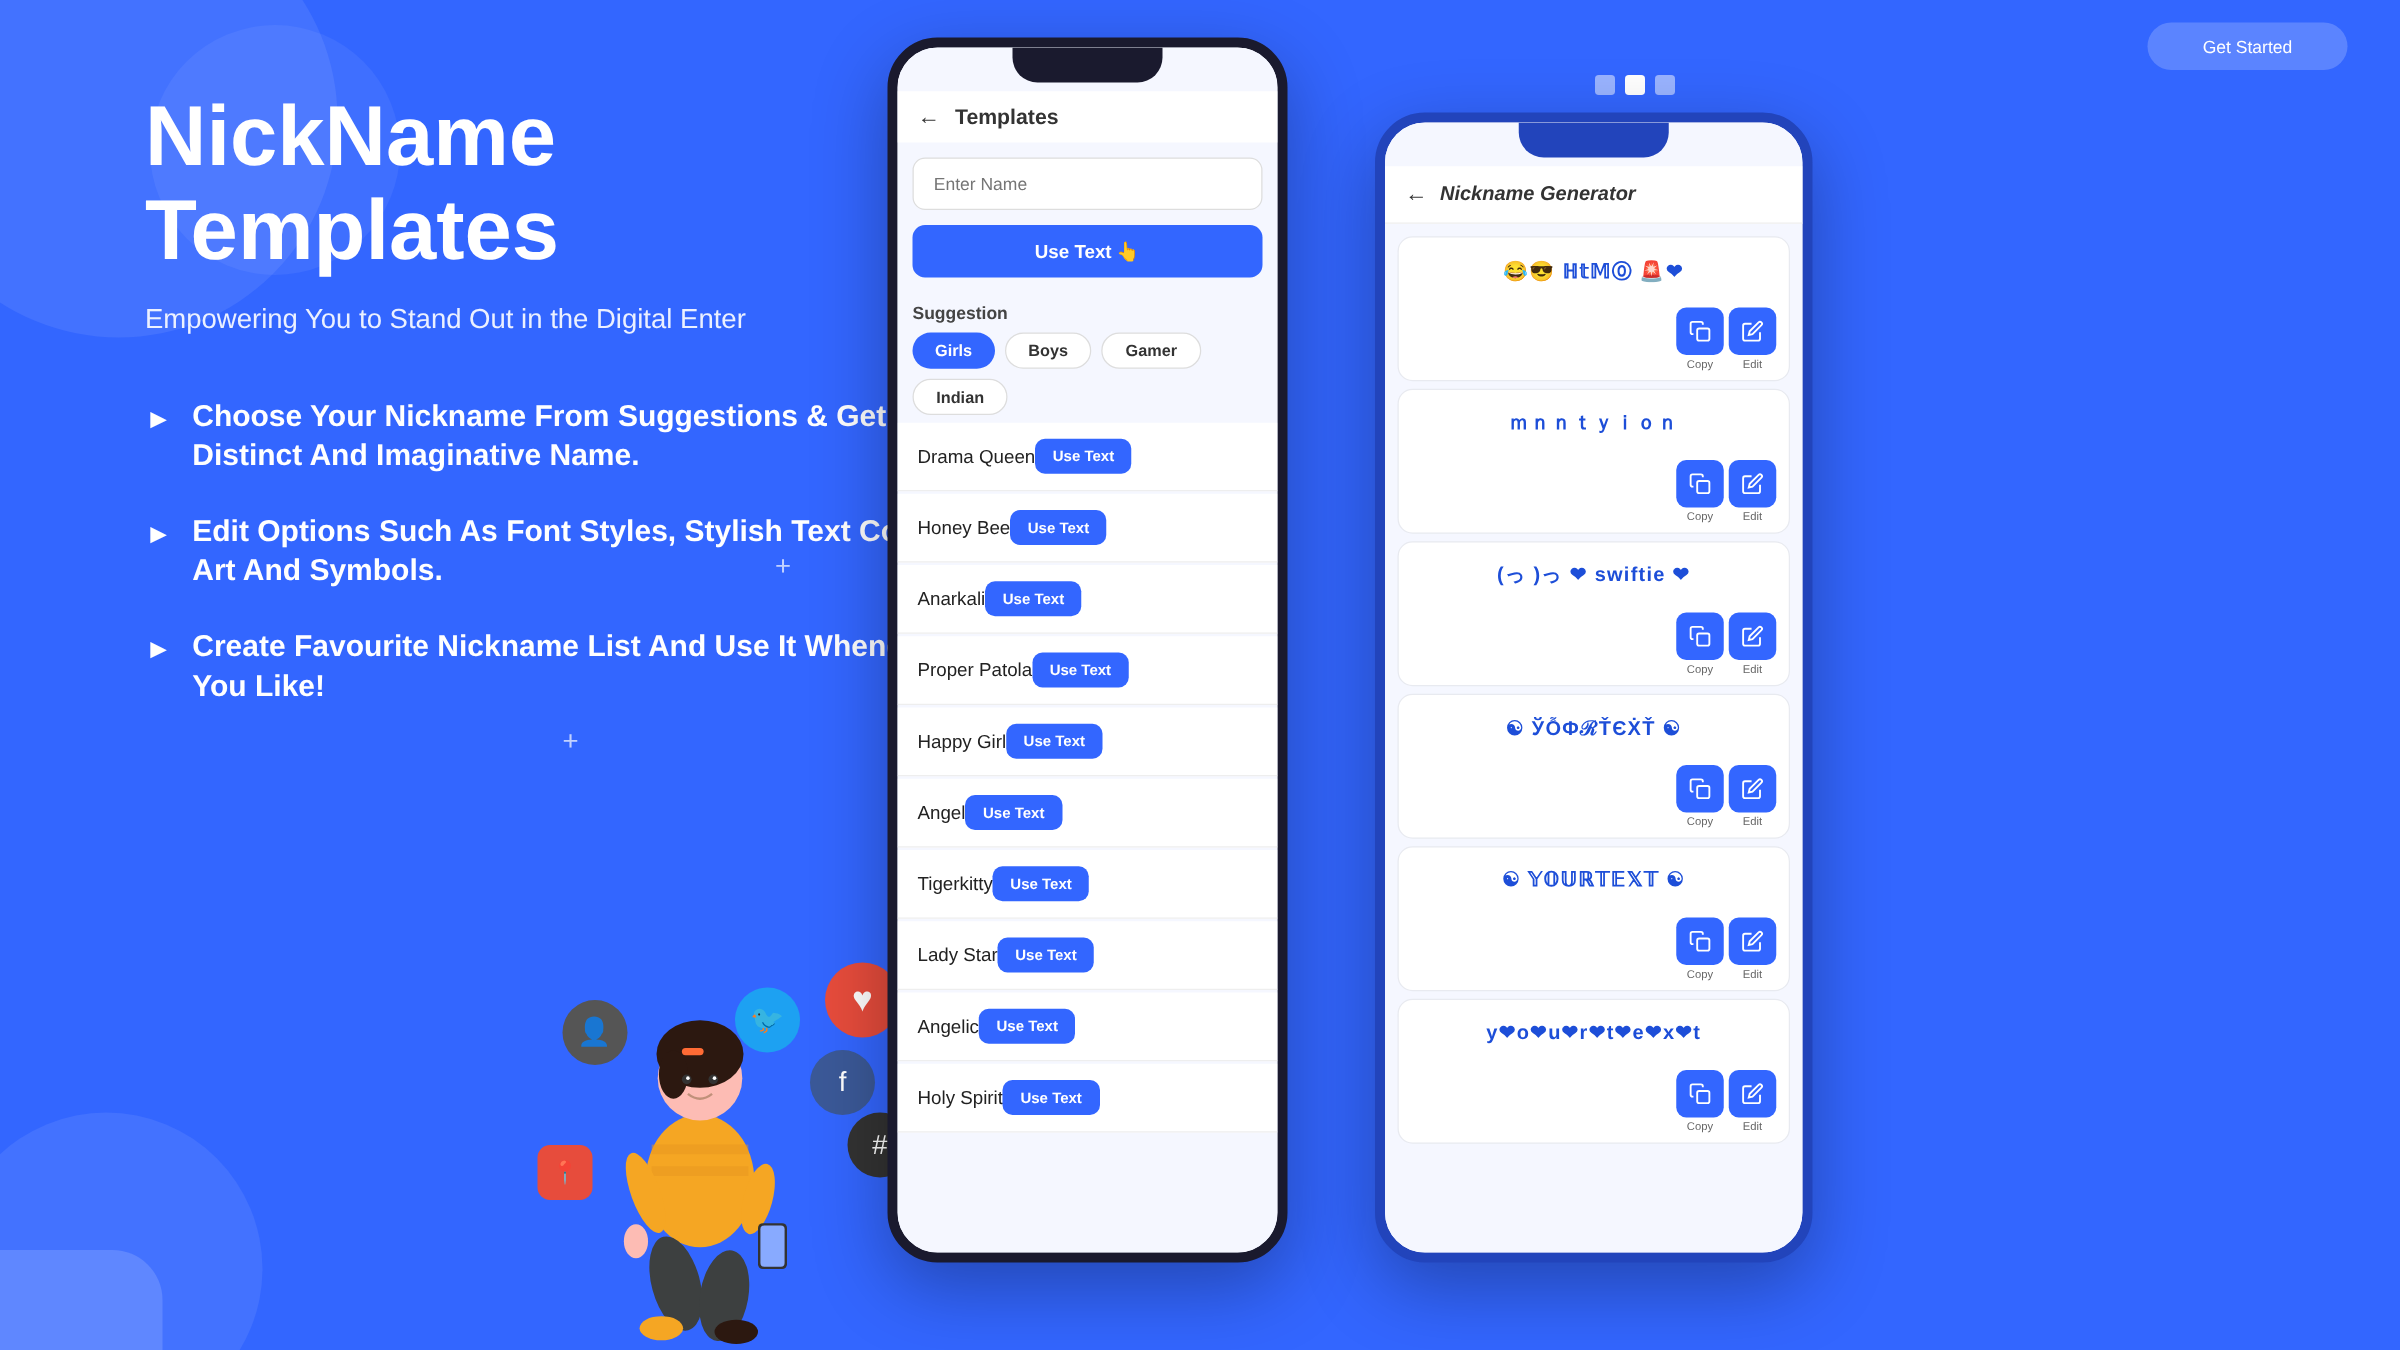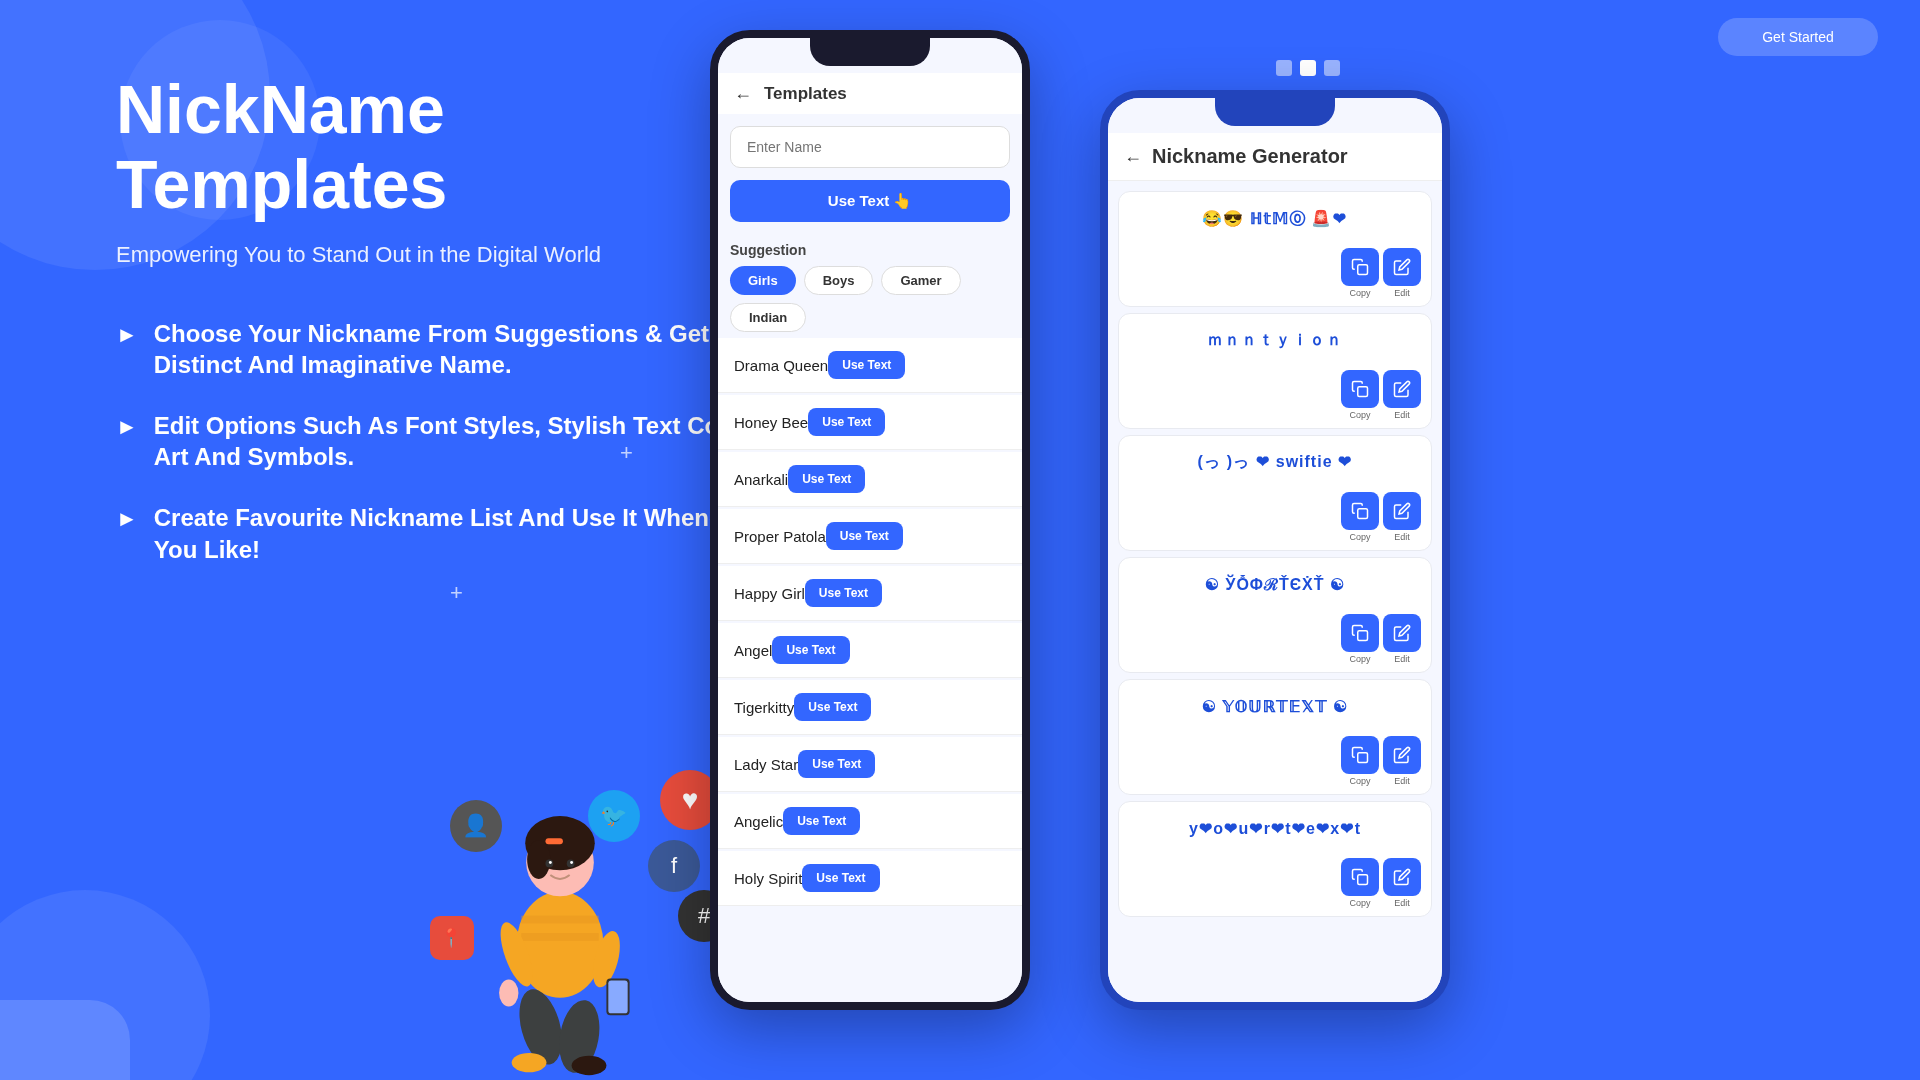--- a/index.html
+++ b/index.html
@@ -308,23 +308,24 @@
 
     .phone2-header {
       display: flex;
       align-items: center;
       padding: 12px 16px;
       background: white;
       border-bottom: 1px solid #eee;
     }
 
     .phone2-title {
-      font-size: 20px;
+      font-size: 16px;
       font-weight: 600;
       color: #333;
+      font-style: italic;
     }
 
     .gen-list {
       flex: 1;
       overflow: hidden;
       display: flex;
       flex-direction: column;
       gap: 6px;
       padding: 10px;
     }
@@ -417,21 +418,21 @@
   <div class="dot"></div>
 </div>
 
 <div class="plus" style="bottom: 260px; left: 680px;">+</div>
 <div class="plus" style="bottom: 120px; left: 780px;">+</div>
 <div class="plus" style="top: 580px; left: 450px;">+</div>
 <div class="plus" style="top: 440px; left: 620px;">+</div>
 
 <div class="left-content">
   <h1 class="main-title">NickName Templates</h1>
-  <p class="subtitle">Empowering You to Stand Out in the Digital World</p>
+  <p class="subtitle">Empowering You to Stand Out in the Digital Enter</p>
 
   <ul class="feature-list">
     <li class="feature-item">
       <span class="arrow-icon">►</span>
       <span>Choose Your Nickname From Suggestions &amp; Get Distinct And Imaginative Name.</span>
     </li>
     <li class="feature-item">
       <span class="arrow-icon">►</span>
       <span>Edit Options Such As Font Styles, Stylish Text Codes, Art And Symbols.</span>
     </li>

